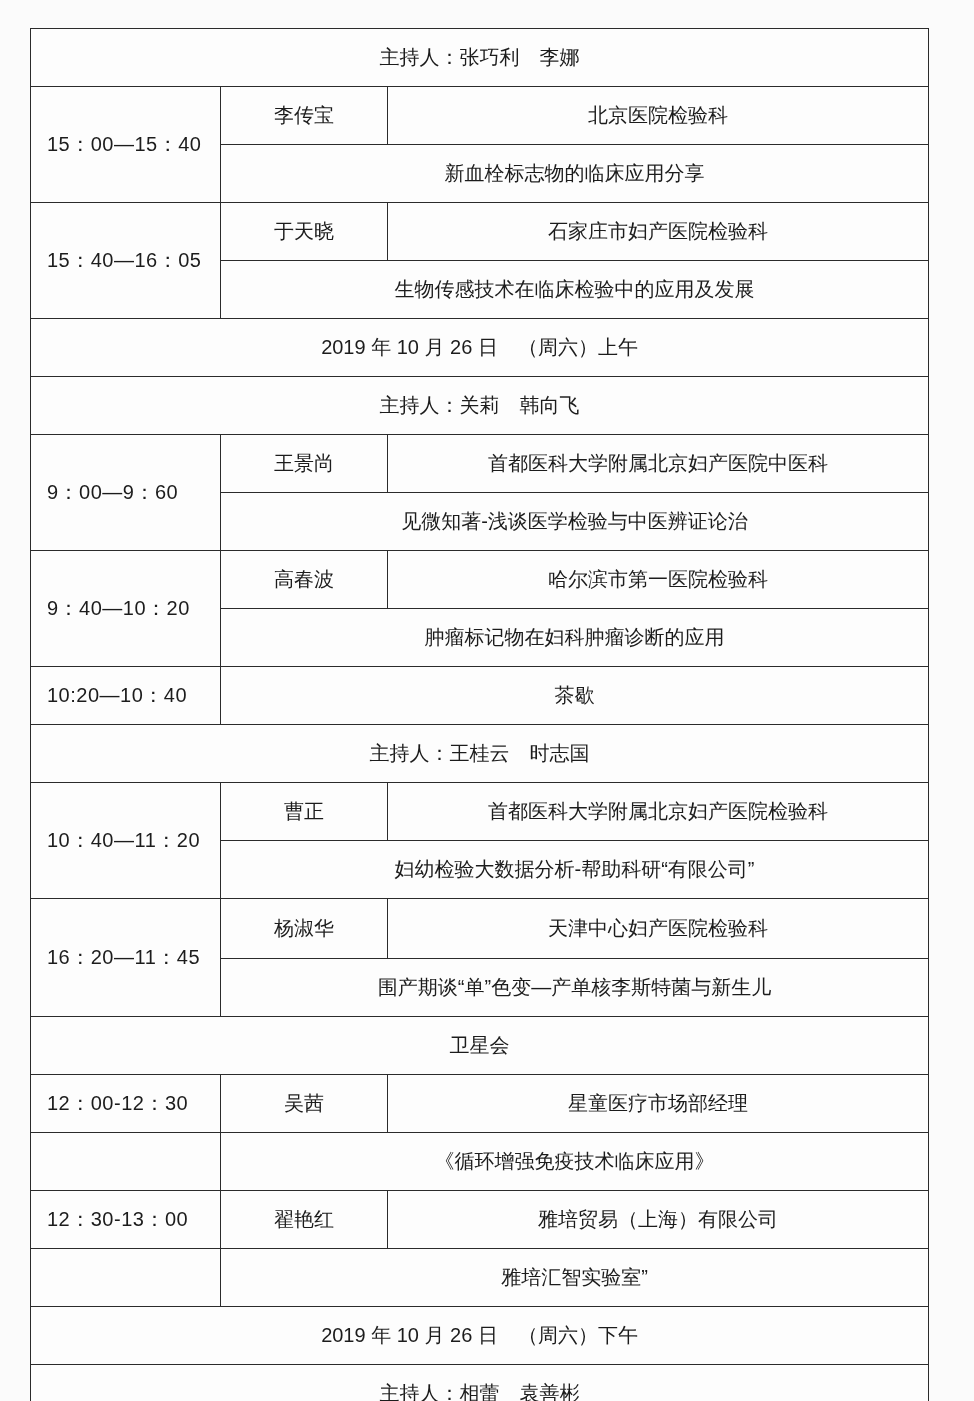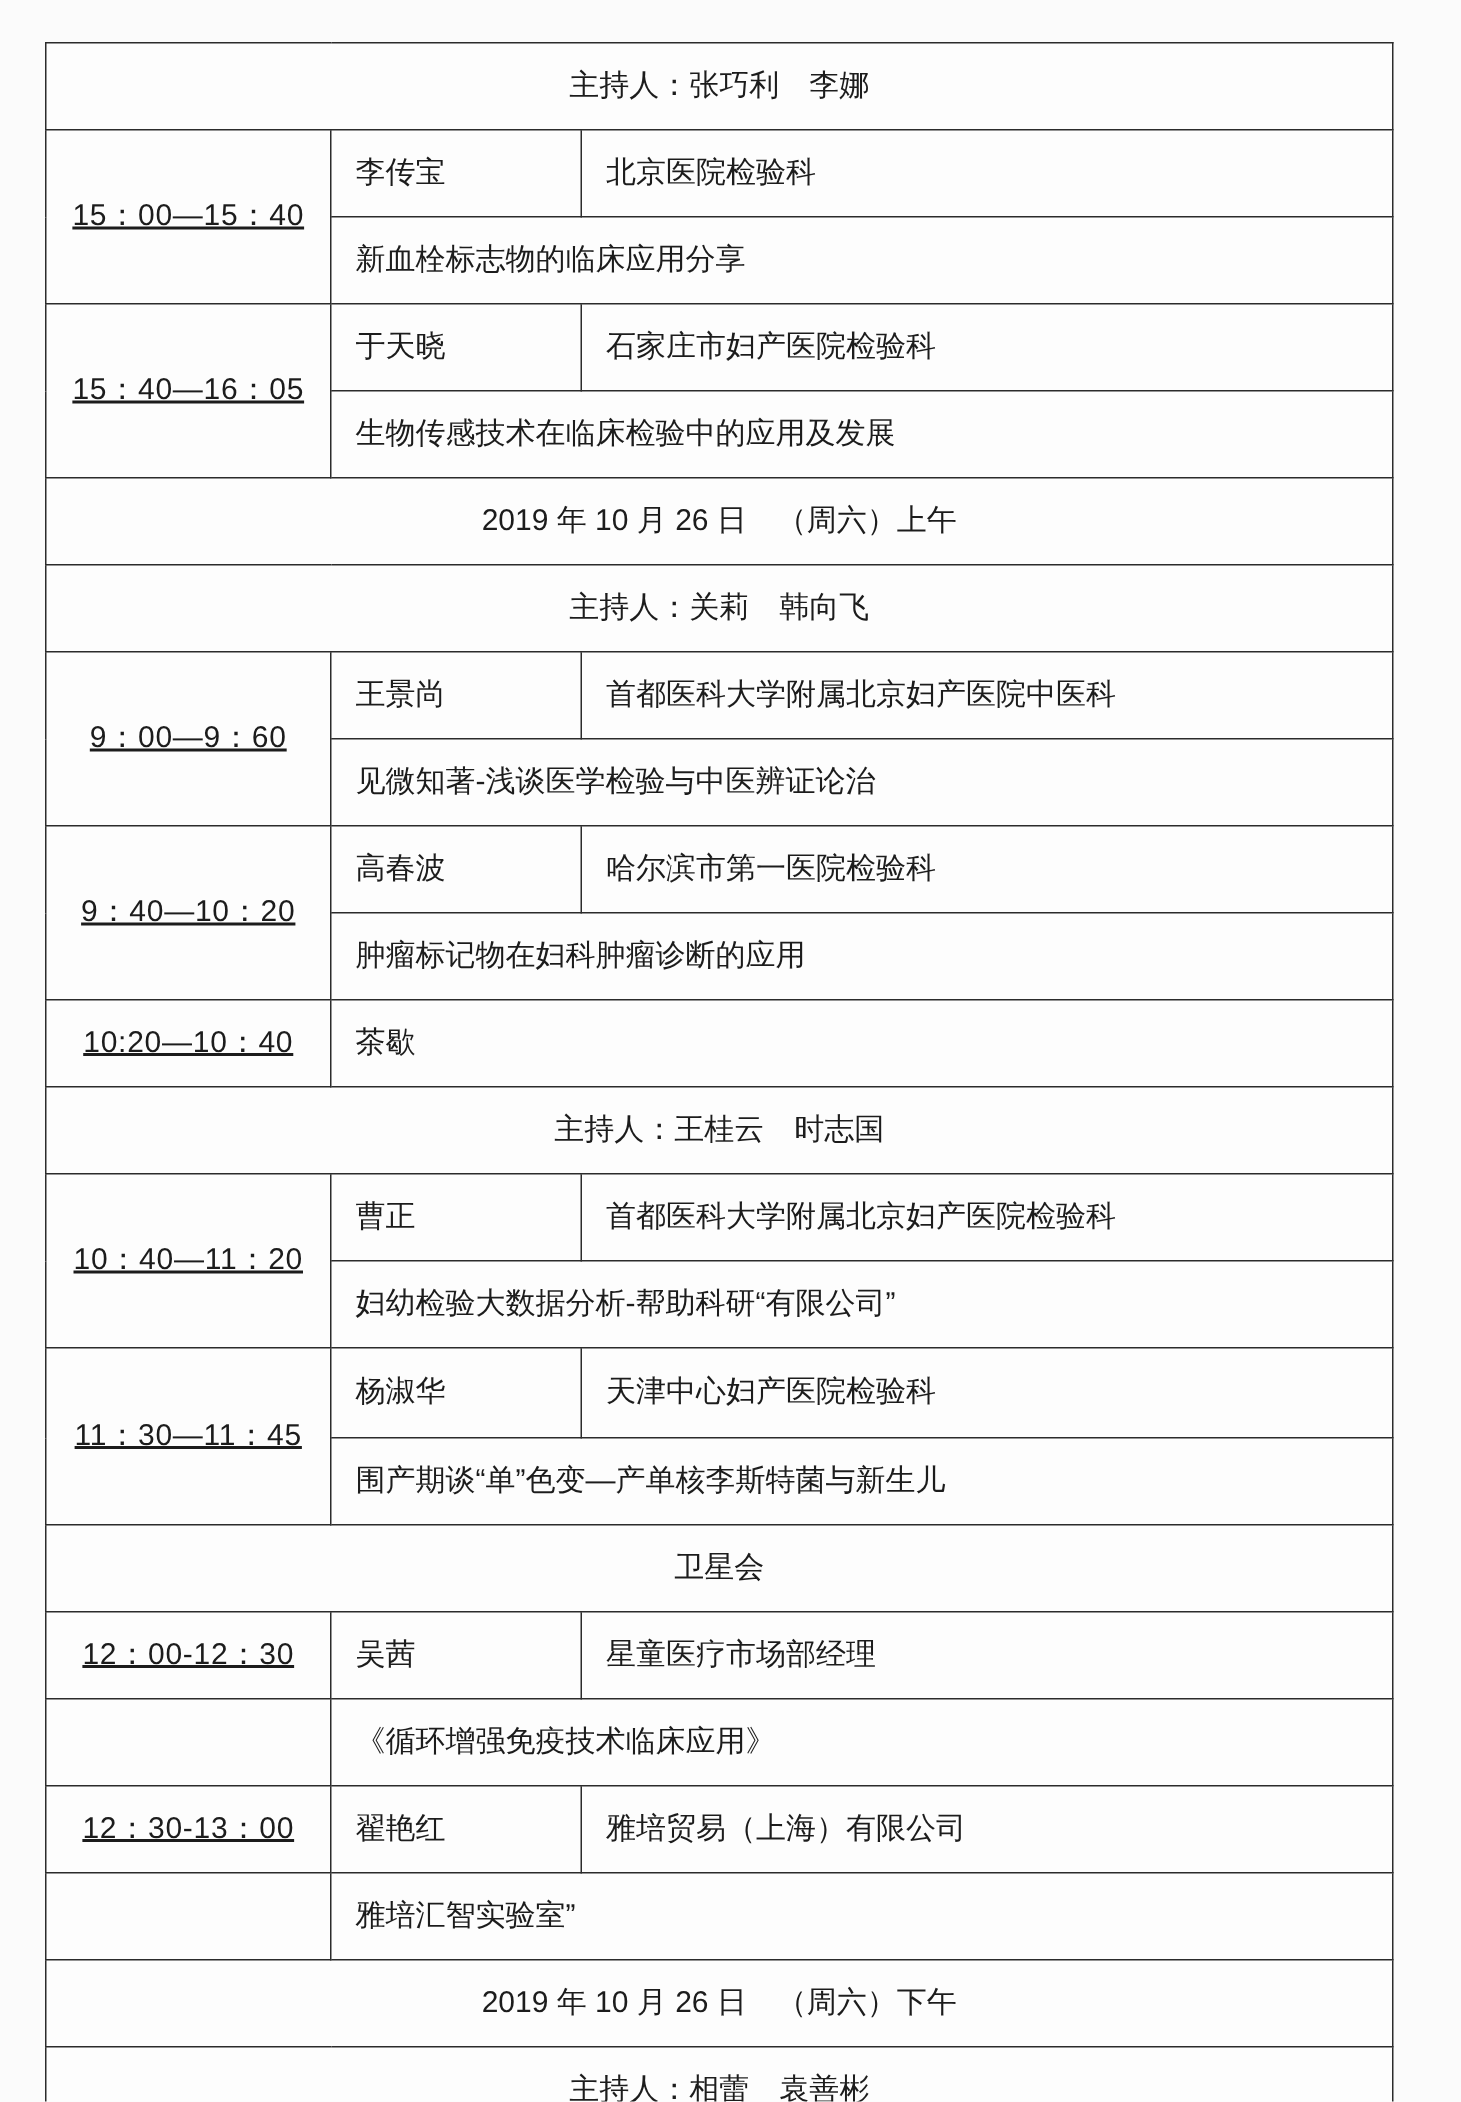--- a/index.html
+++ b/index.html
@@ -32,22 +32,22 @@
   table.schedule td {
     border: 1.5px solid #2b2b2b;
     font-size: 20px;
     line-height: 1.25;
     vertical-align: middle;
     padding: 16px;
     overflow: hidden;
     white-space: nowrap;
   }
   td.c { text-align: center; }
-  td.l { text-align: left; padding-left: 13px; }
-  td.time { text-align: center; letter-spacing: 0.5px; text-decoration: underline; }
+  td.l { text-align: center; padding-left: 13px; }
+  td.time { text-align: left; letter-spacing: 0.5px; }
 </style>
 </head>
 <body>
 
 <div class="sheet">
   <table class="schedule">
     <colgroup>
       <col style="width:190px">
       <col style="width:167px">
       <col style="width:541px">
@@ -114,21 +114,21 @@
     <tr style="height:58px">
       <td rowspan="2" class="time">10：40—11：20</td>
       <td class="l">曹正</td>
       <td class="l">首都医科大学附属北京妇产医院检验科</td>
     </tr>
     <tr style="height:54px">
       <td colspan="2" class="l">妇幼检验大数据分析-帮助科研“有限公司”</td>
     </tr>
 
     <tr style="height:60px">
-      <td rowspan="2" class="time">11：30—11：45</td>
+      <td rowspan="2" class="time">16：20—11：45</td>
       <td class="l">杨淑华</td>
       <td class="l">天津中心妇产医院检验科</td>
     </tr>
     <tr style="height:54px">
       <td colspan="2" class="l">围产期谈“单”色变—产单核李斯特菌与新生儿</td>
     </tr>
 
     <tr style="height:56px">
       <td colspan="3" class="c">卫星会</td>
     </tr>

